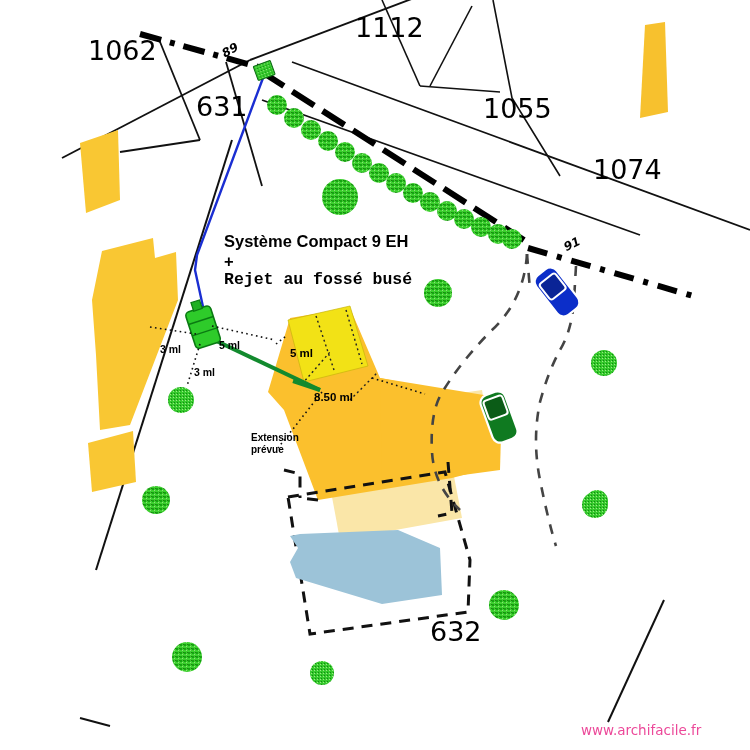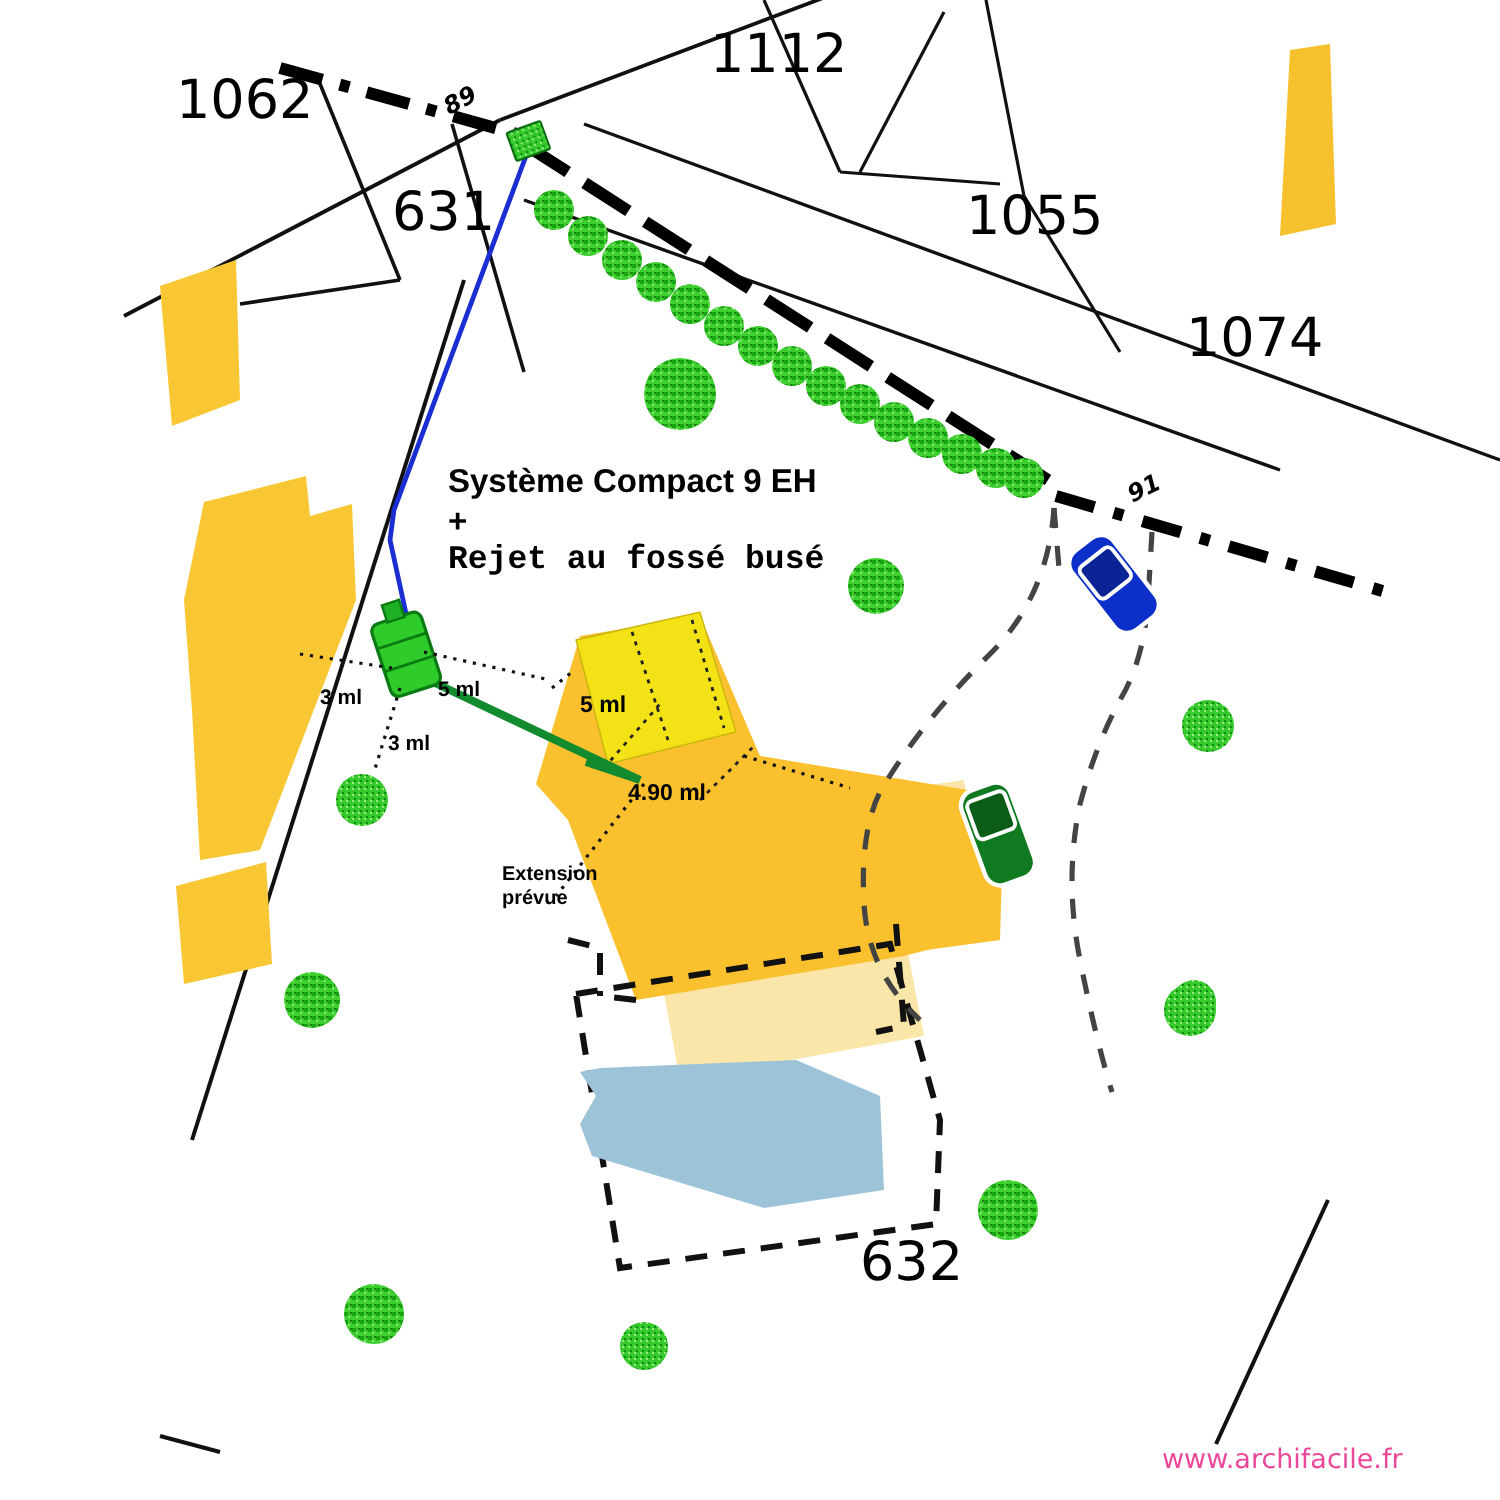--- a/index.html
+++ b/index.html
@@ -260,21 +260,21 @@
   <div class="txt side-num" style="left:564px; top:238px; transform:rotate(-26deg);">91</div>
 
   <div class="txt note-main" style="left:224px; top:232px;">Système Compact 9 EH</div>
   <div class="txt note-main" style="left:224px; top:252px;">+</div>
   <div class="txt note-main" style="left:224px; top:271px;font-family:Liberation Mono, monospace;">Rejet au fossé busé</div>
 
   <div class="txt dim-label" style="left:160px; top:344px;">3 ml</div>
   <div class="txt dim-label" style="left:219px; top:340px;">5 ml</div>
   <div class="txt dim-label" style="left:194px; top:367px;">3 ml</div>
   <div class="txt dim-label-lg" style="left:290px; top:347px;">5 ml</div>
-  <div class="txt dim-label-lg" style="left:314px; top:391px;">4.90 ml</div>
+  <div class="txt dim-label-lg" style="left:314px; top:391px;">8.50 ml</div>
 
   <div class="txt ext-label" style="left:251px; top:432px;">Extension</div>
   <div class="txt ext-label" style="left:251px; top:444px;">prévue</div>
 
 
   <div class="txt watermark" style="left:581px; top:723px;">www.archifacile.fr</div>
 
 </div>
 
 </body></html>

